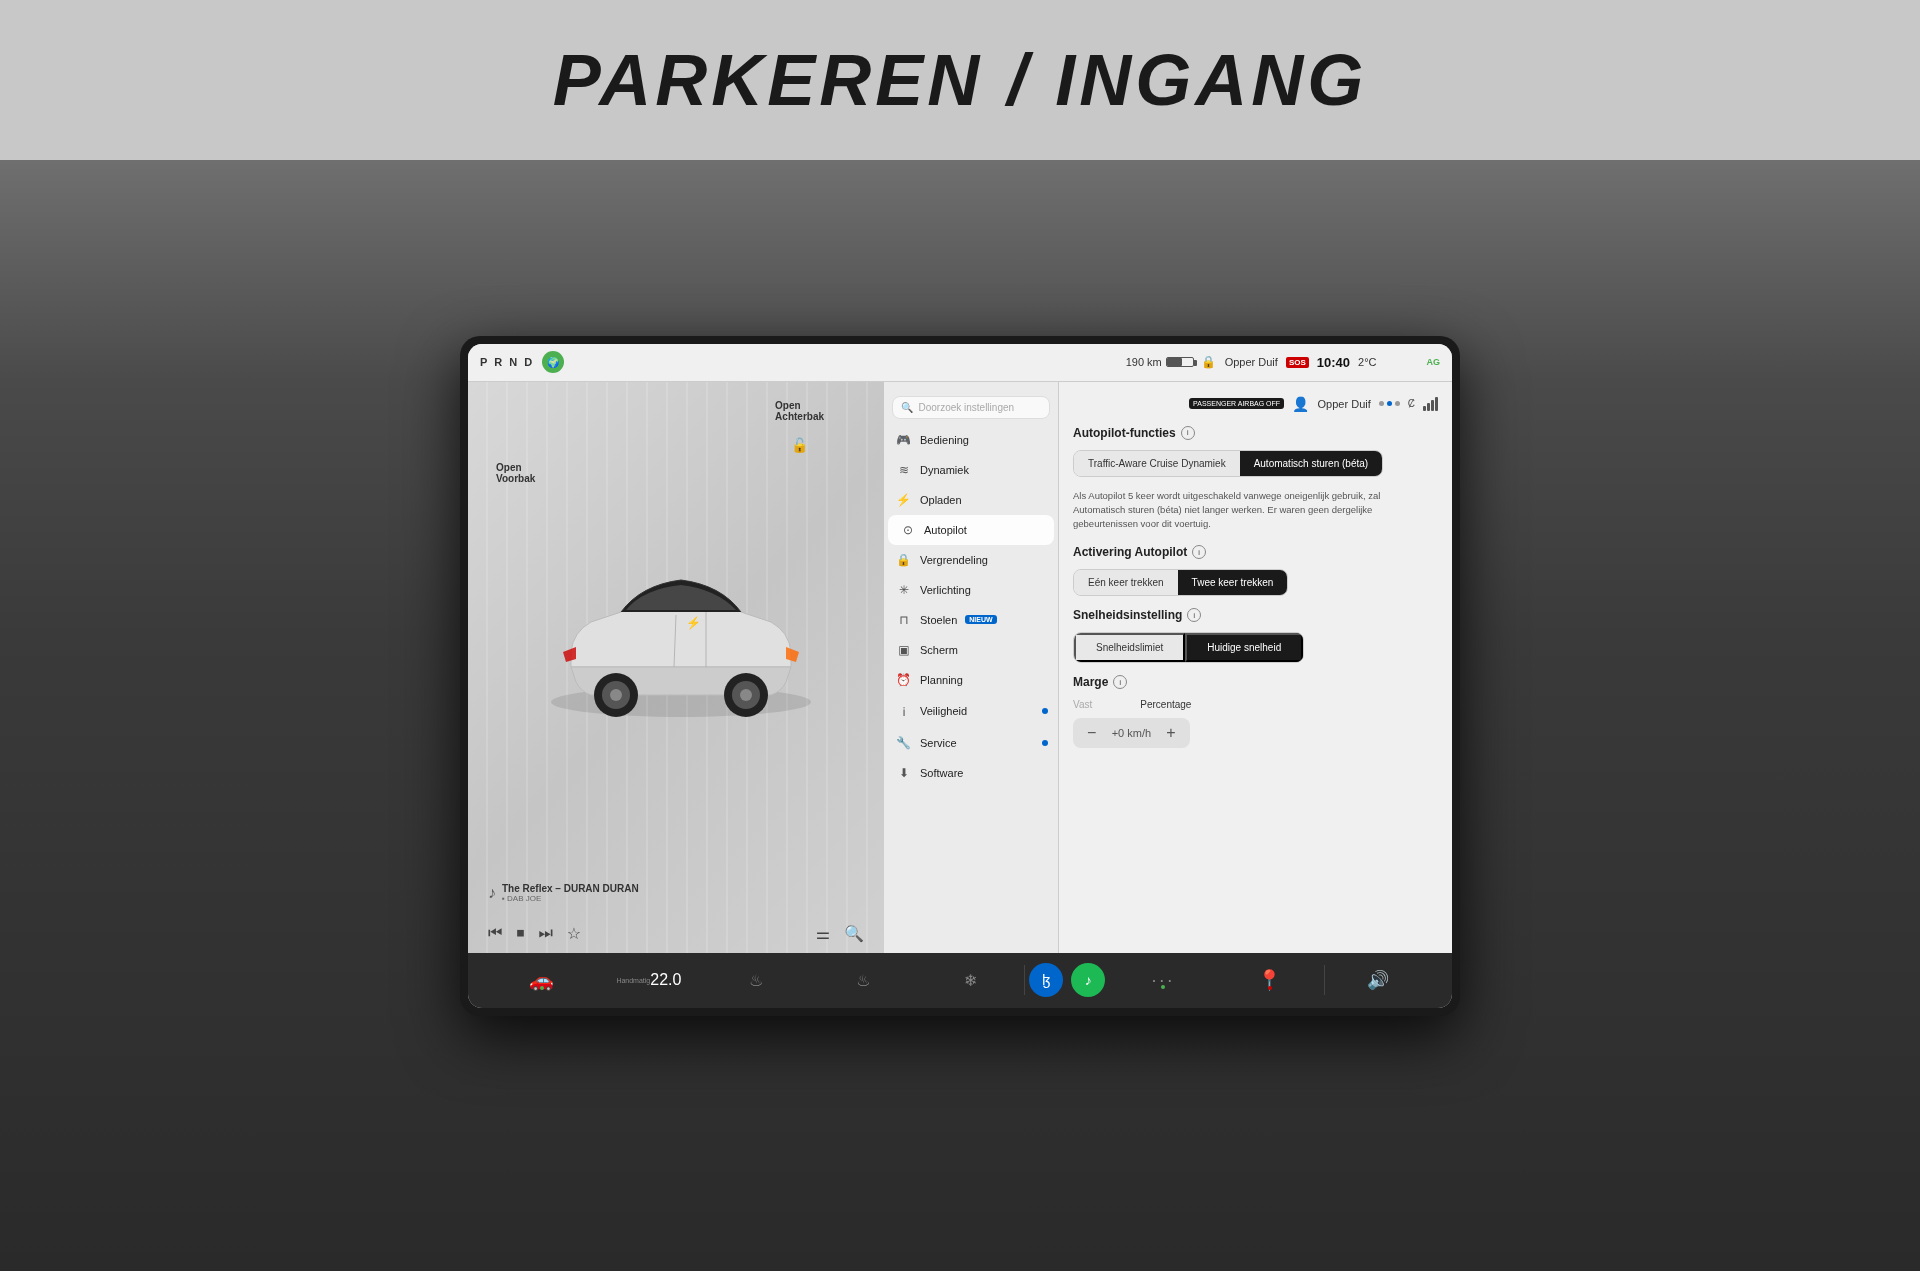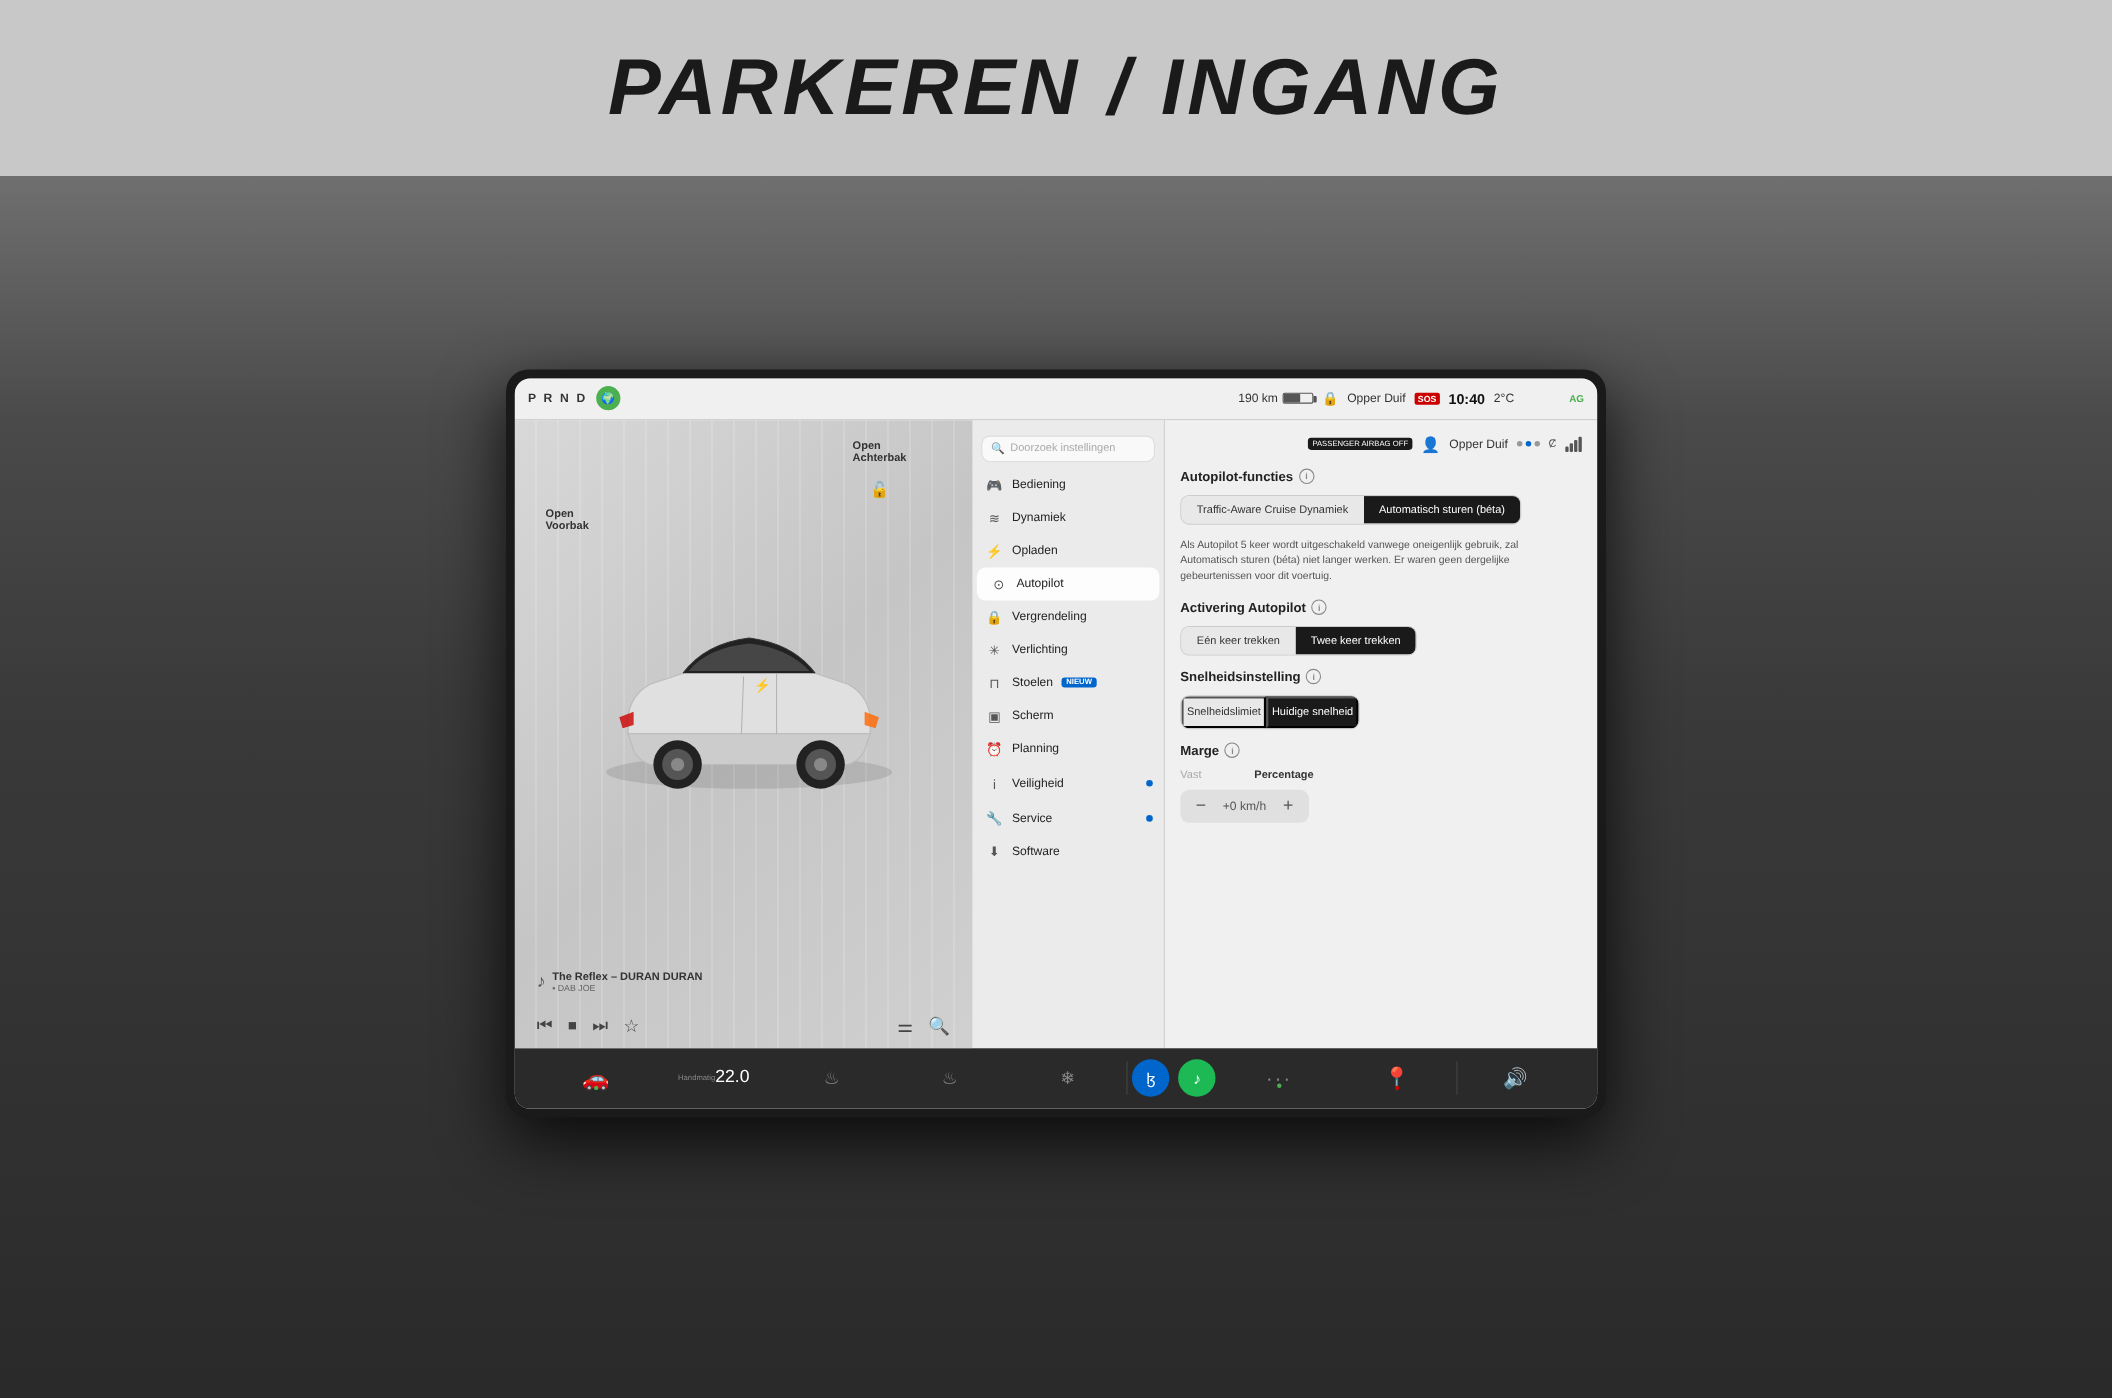--- a/index.html
+++ b/index.html
@@ -405,39 +405,39 @@
     .speed-buttons {
       display: flex;
       gap: 0;
       margin-bottom: 12px;
       border-radius: 8px;
       overflow: hidden;
       border: 1px solid #ccc;
       width: fit-content;
     }
     .speed-btn {
-      padding: 7px 3px;
+      padding: 7px 20px;
       font-size: 10px;
       background: #e8e8e8;
       color: #333;
       cursor: pointer;
     }
     .speed-btn.active {
       background: #1a1a1a;
       color: white;
     }
 
     .marge-section { margin-bottom: 12px; }
     .marge-options {
       display: flex;
       gap: 20px;
       margin-bottom: 8px;
     }
     .marge-opt { font-size: 10px; color: #aaa; }
-    .marge-opt.active { color: #333; font-weight: 700; padding-left: 28px; }
+    .marge-opt.active { color: #333; font-weight: 400; padding-left: 28px; }
 
     .speed-control {
       display: flex;
       align-items: center;
       gap: 10px;
       background: #e0e0e0;
       border-radius: 8px;
       padding: 6px 14px;
       width: fit-content;
     }

